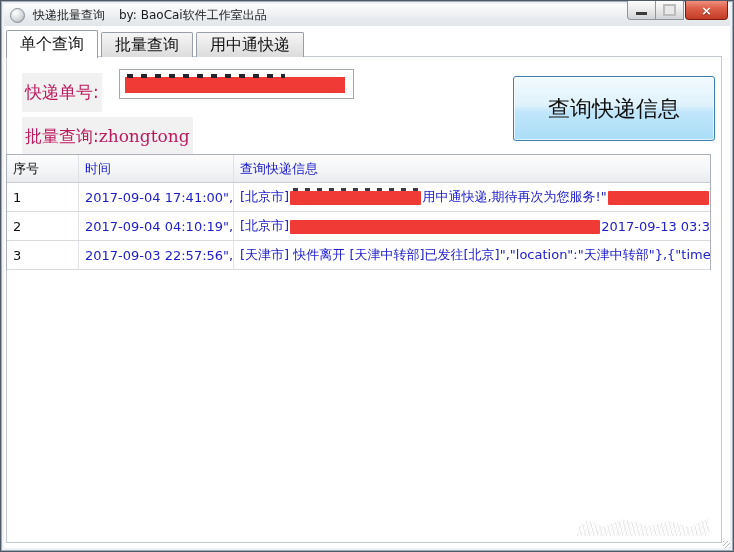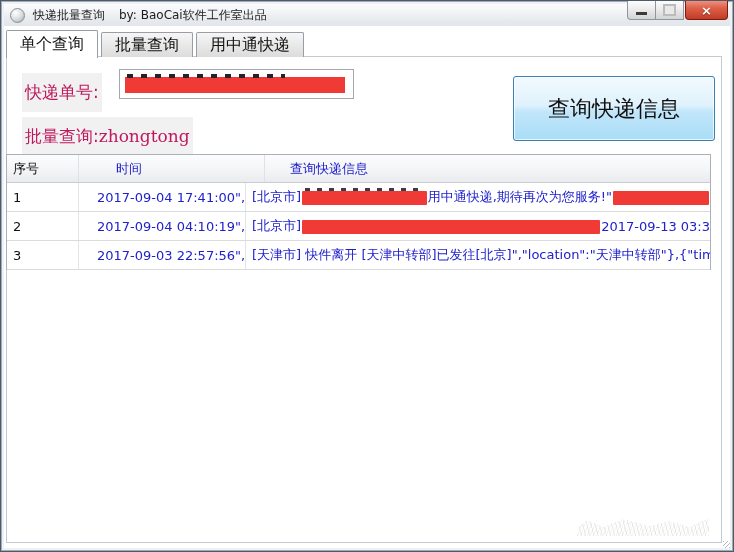--- a/index.html
+++ b/index.html
@@ -42,28 +42,28 @@
   .input-redact{position:absolute;left:5px;top:7px;width:220px;height:16px;background:#ef3a36;}
   .input-redact::before{content:"";position:absolute;top:-3px;left:2px;right:60px;height:4px;
     background:repeating-linear-gradient(90deg,#23232e 0 6px,transparent 6px 14px);}
   .query-btn{position:absolute;left:506px;top:19px;width:202px;height:65px;box-sizing:border-box;
     font-size:22px;color:#111;display:flex;align-items:center;justify-content:center;
     background:linear-gradient(#f2fafe,#dff2fc 45%,#c1e6fa 55%,#a9ddf7);
     border:1px solid #3c7fb1;border-radius:3px;box-shadow:inset 0 0 0 1px rgba(255,255,255,.7);cursor:pointer;font-family:inherit;}
   
   .ltable{position:absolute;left:-1px;top:97px;width:705px;box-sizing:border-box;
     border:1px solid #aab1ba;border-bottom:none;background:#fff;}
-  .thead{display:flex;height:27px;background:linear-gradient(#fcfcfd,#f3f4f6 60%,#eaebee);border-bottom:1px solid #c9ccd0;gap:19px;}
+  .thead{display:flex;height:27px;background:linear-gradient(#fcfcfd,#f3f4f6 60%,#eaebee);border-bottom:1px solid #c9ccd0;}
   .th{box-sizing:border-box;display:flex;align-items:center;padding-left:6px;font-size:13px;color:#111;
     border-right:1px solid #dfe1e4;overflow:hidden;white-space:nowrap;}
   .trow{display:flex;height:28px;border-bottom:1px solid #d9dbde;background:#fff;}
   .td{box-sizing:border-box;display:flex;align-items:center;padding-left:6px;overflow:hidden;white-space:nowrap;
     border-right:1px solid #e2e4e7;font-size:13px;}
   .c1{width:72px;flex:0 0 auto;color:#111;}
-  .c2{width:155px;flex:0 0 auto;color:#2020cd;margin-left:12px;}
+  .c2{width:155px;flex:0 0 auto;color:#2020cd;}
   .c3{flex:1 1 auto;color:#2020cd;border-right:none;}
   .c3 .redact{margin:0 1px;top:1px;}
   
   .watermark{position:absolute;right:12px;bottom:6px;width:132px;height:20px;opacity:.35;filter:blur(.4px);
     background:repeating-linear-gradient(75deg,rgba(110,110,110,.35) 0 1px,transparent 1px 4px),
                repeating-linear-gradient(-70deg,rgba(130,130,130,.25) 0 1px,transparent 1px 3px);
     clip-path:polygon(0 60%,8% 20%,20% 55%,35% 15%,55% 50%,70% 25%,85% 55%,100% 10%,100% 100%,0 100%);}
   .grip{position:absolute;right:3px;bottom:3px;width:7px;height:7px;
     background:repeating-linear-gradient(135deg,#b3bac1 0 1px,transparent 1px 3px);}
 </style>

